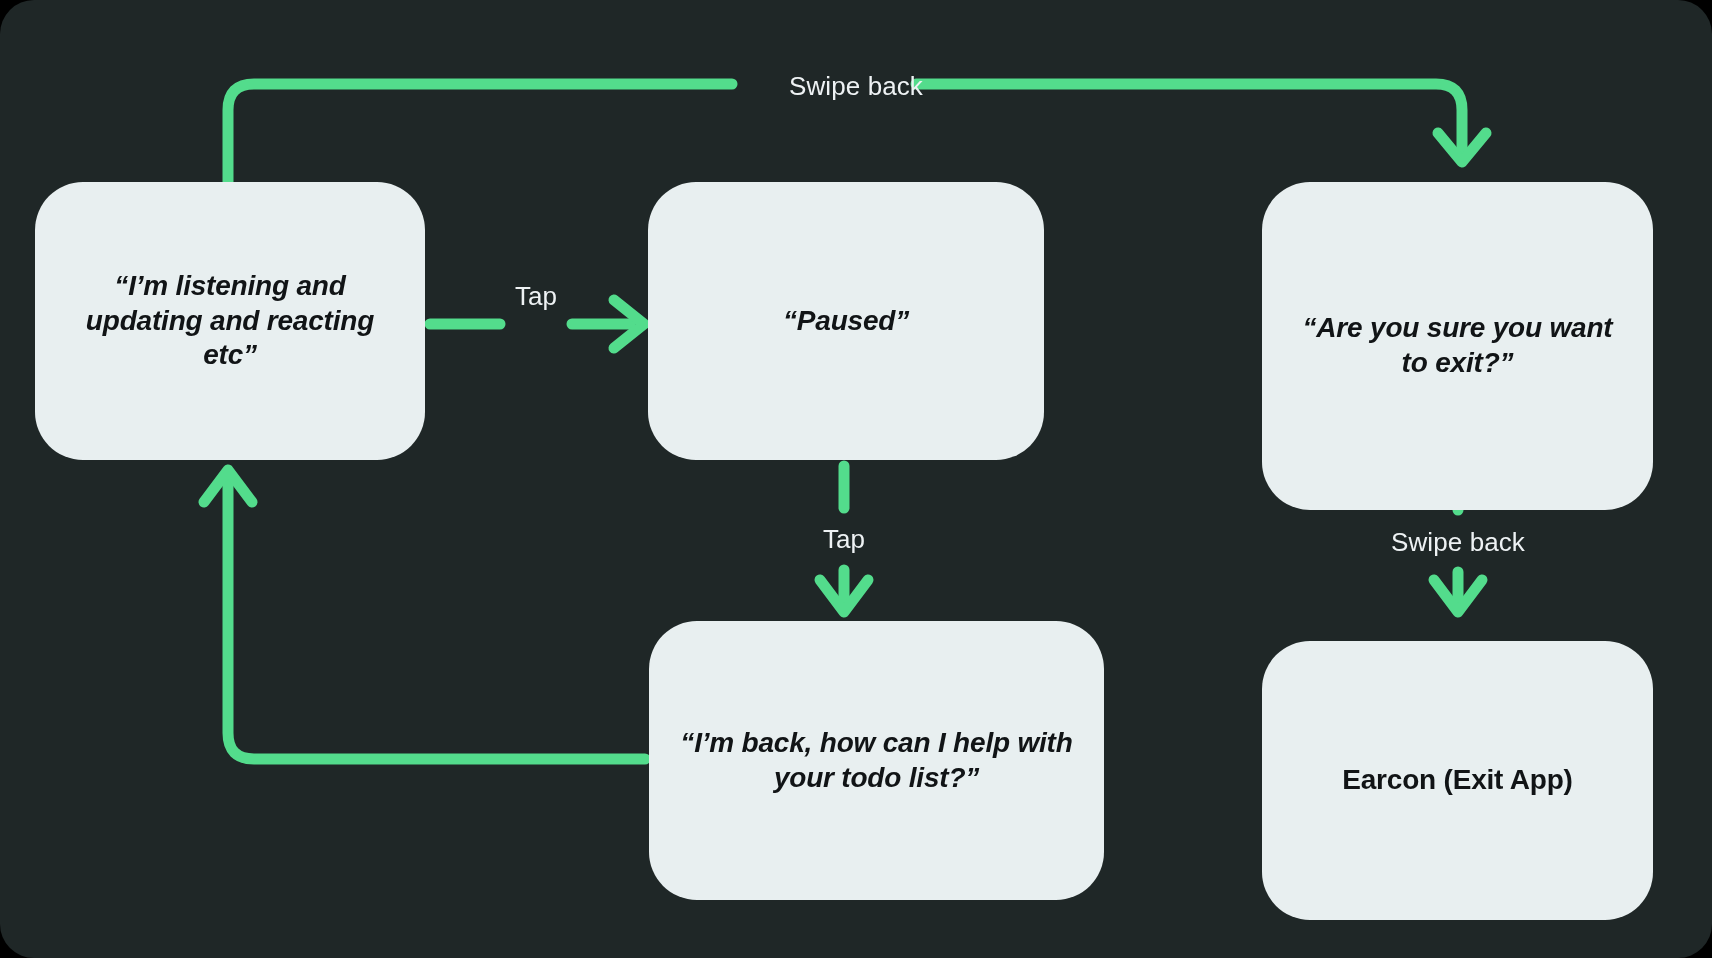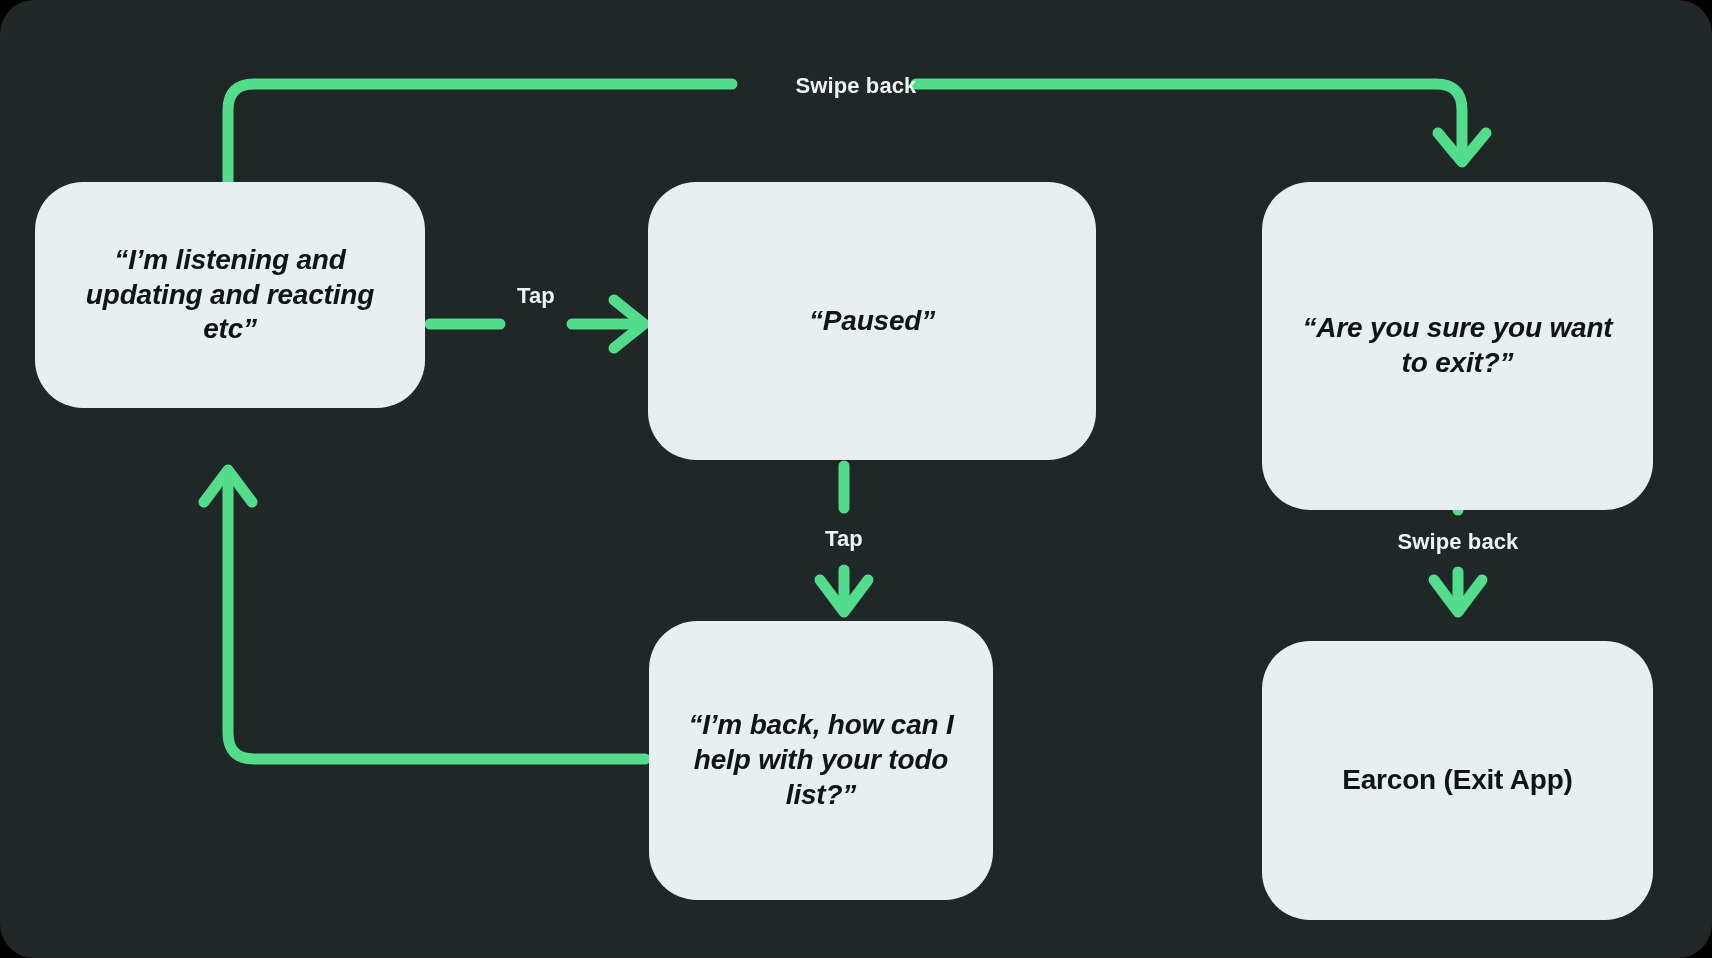--- a/index.html
+++ b/index.html
@@ -36,31 +36,31 @@
     font-weight: bold;
     font-style: italic;
     font-size: 28px;
     line-height: 1.24;
     letter-spacing: -0.2px;
   }
   .node-label.plain { font-style: normal; }
   .edge-label {
     position: absolute;
     color: #eef2f4;
-    font-weight: bold;
-    font-size: 22px;
+    font-weight: normal;
+    font-size: 26px;
     letter-spacing: 0.1px;
     white-space: nowrap;
     transform: translate(-50%, -50%);
   }
   
-  #node-listening { left: 35px;   top: 182px; width: 390px; height: 226px; }
-  #node-paused    { left: 648px;  top: 182px; width: 448px; height: 278px; }
+  #node-listening { left: 35px;   top: 182px; width: 390px; height: 278px; }
+  #node-paused    { left: 648px;  top: 182px; width: 396px; height: 278px; }
   #node-confirm   { left: 1262px; top: 182px; width: 391px; height: 328px; }
-  #node-back      { left: 649px;  top: 621px; width: 344px; height: 279px; }
+  #node-back      { left: 649px;  top: 621px; width: 455px; height: 279px; }
   #node-earcon    { left: 1262px; top: 621px; width: 391px; height: 279px; margin-top: 20px; }
   
   #label-swipe-back-top { left: 856px;  top: 86px;  }
   #label-tap-right      { left: 536px;  top: 296px; }
   #label-tap-down       { left: 844px;  top: 539px; }
   #label-swipe-back-dn  { left: 1458px; top: 542px; }
 </style>
 </head>
 <body>
 

